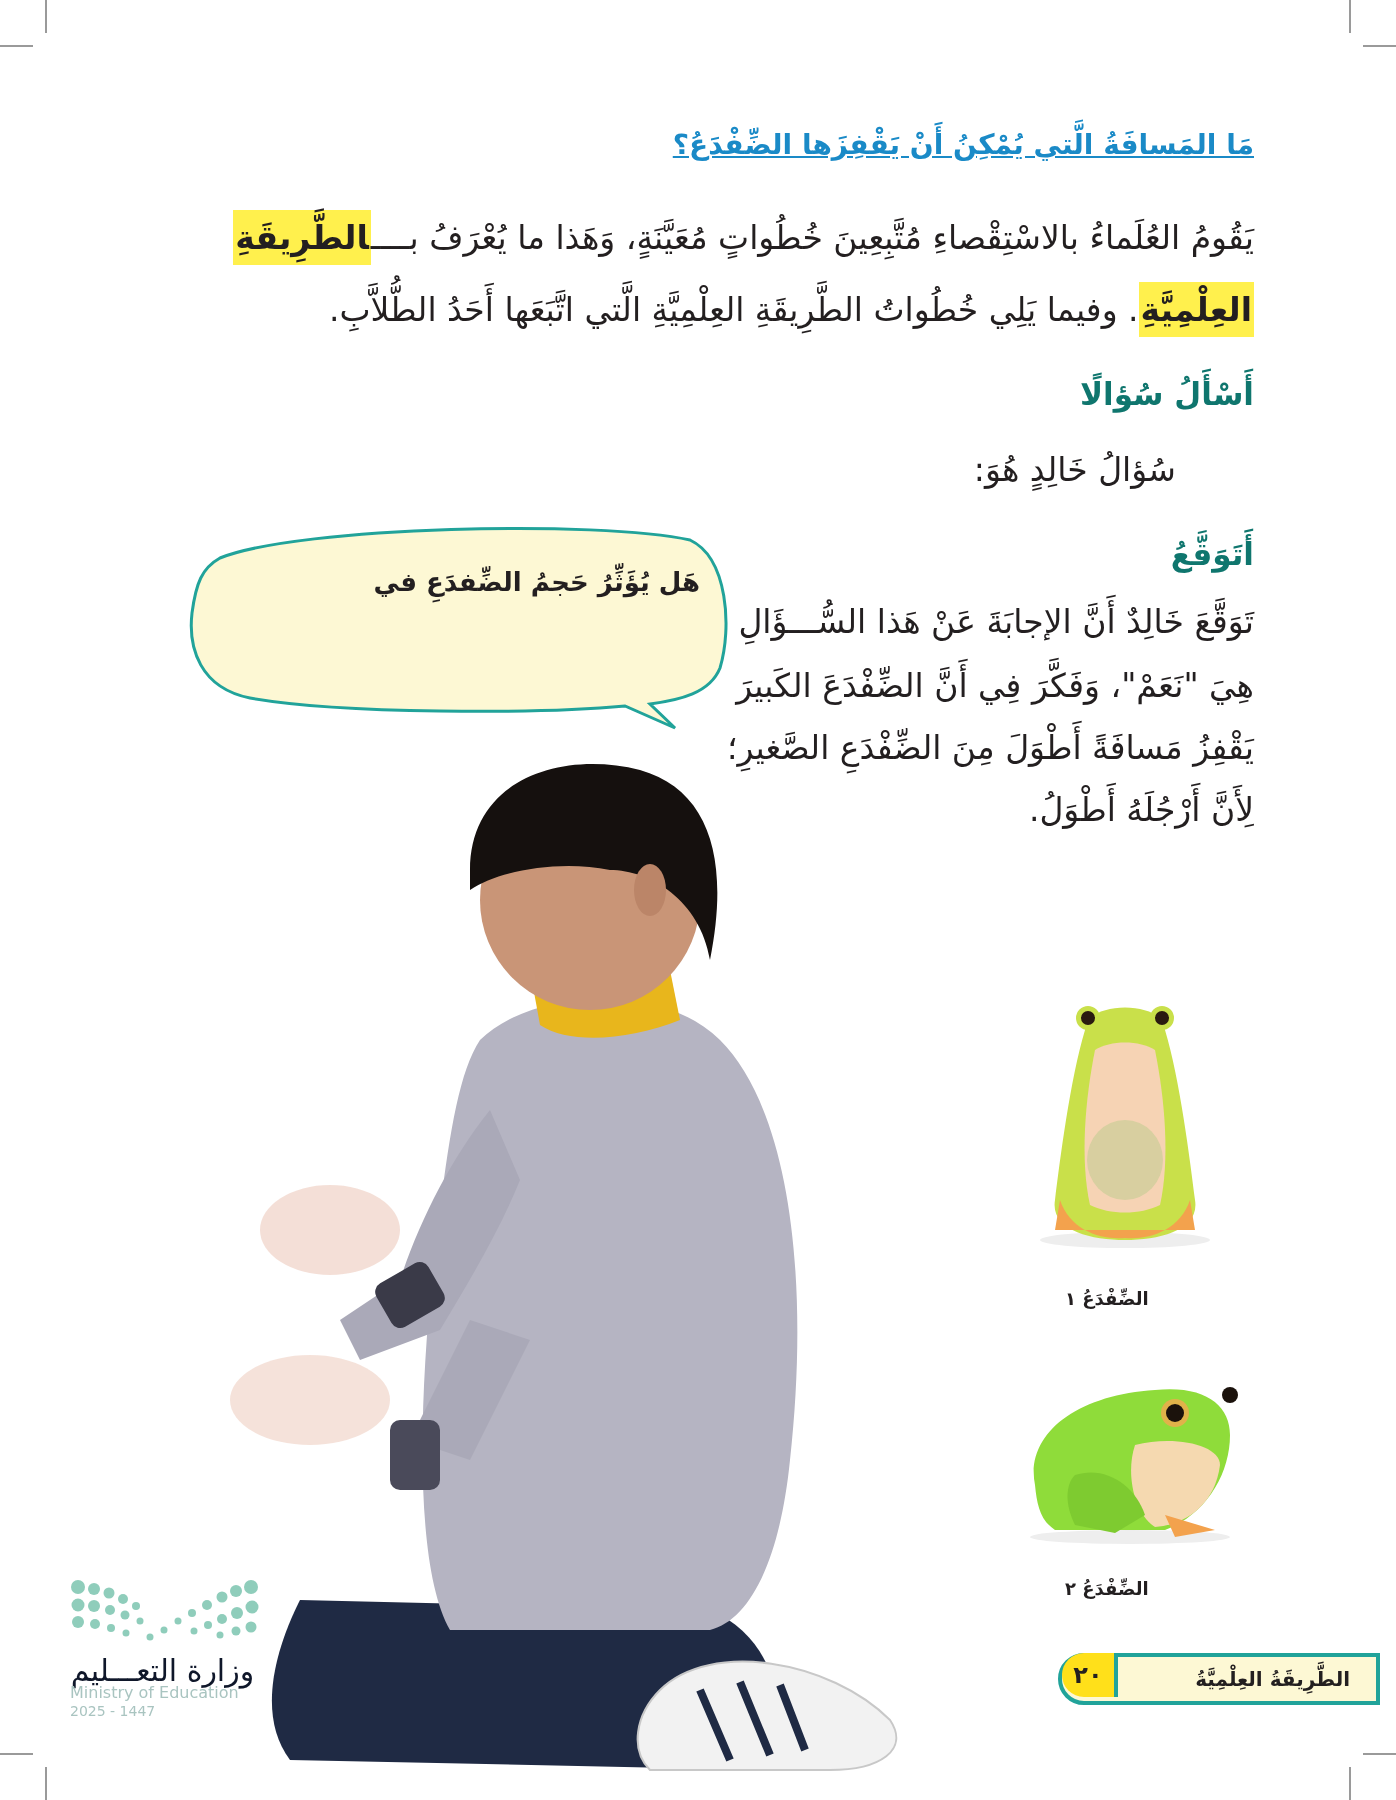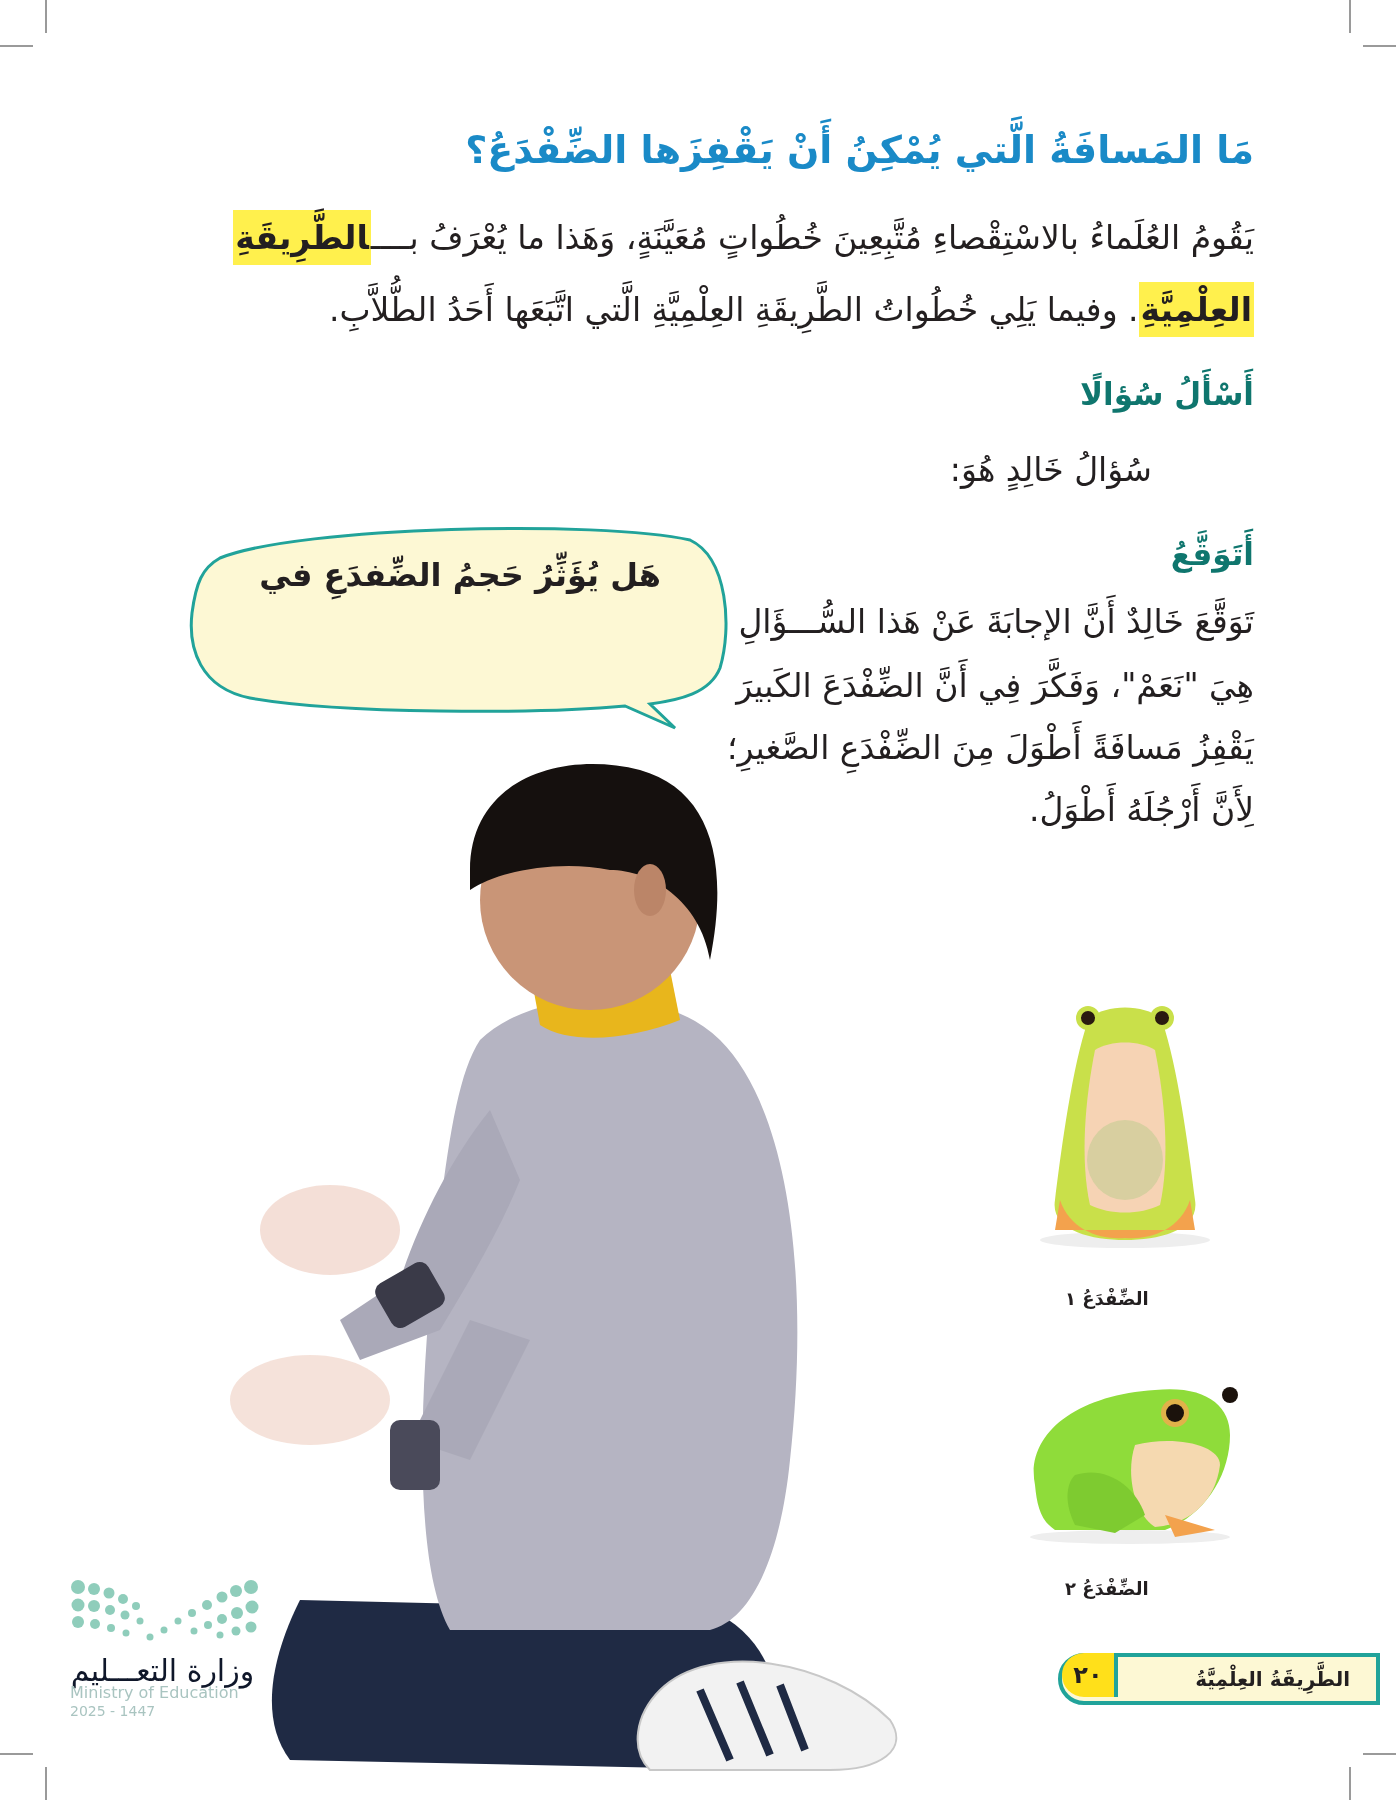--- a/index.html
+++ b/index.html
@@ -4,31 +4,31 @@
 <style>
   html, body { margin:0; padding:0; background:#ffffff; }
   body { width:1396px; height:1800px; position:relative; overflow:hidden;
          font-family:"DejaVu Sans", sans-serif; color:#231f20; }
   .abs { position:absolute; }
   .rtl { direction:rtl; text-align:right; }
 
   
   .crop { position:absolute; background:#9a9a9a; }
 
-  .title { right:142px; top:128px; font-size:38px; font-weight:bold; color:#1a8ac7;
-           white-space:nowrap; }
+  .title { right:142px; top:128px; font-size:28px; font-weight:bold; color:#1a8ac7;
+           white-space:nowrap;text-decoration:underline; }
   .body-line { right:142px; font-size:33px; white-space:nowrap; line-height:1.2; }
   .hl { background:#fff04d; font-weight:bold; padding:8px 2px; }
   .sec-head { right:142px; font-size:31px; font-weight:bold; color:#0f766e; white-space:nowrap; }
 
   
   .bubble-wrap { left:180px; top:518px; width:560px; height:230px; }
   .bubble-wrap svg { position:absolute; left:0; top:0; }
-  .bubble-text { position:absolute; left:40px; right:40px; top:25px; text-align:center;
-                 direction:rtl; font-size:32px; font-weight:bold; line-height:64px; color:#231f20; }
+  .bubble-text { position:absolute; left:40px; right:40px; top:32px; text-align:right;
+                 direction:rtl; font-size:26px; font-weight:bold; line-height:64px; color:#231f20; }
 
   
   .boy { left:230px; top:760px; width:700px; height:1020px; }
 
   
   .frog { position:absolute; }
   .caption { position:absolute; font-size:18px; font-weight:bold; direction:rtl; white-space:nowrap; }
 
   
   .footer-badge { left:1058px; top:1653px; width:322px; height:52px; }
@@ -62,21 +62,21 @@
 <div class="abs rtl title">مَا المَسافَةُ الَّتي يُمْكِنُ أَنْ يَقْفِزَها الضِّفْدَعُ؟</div>
 
 <div class="abs rtl body-line" style="top:218px;">
   <span>يَقُومُ العُلَماءُ بالاسْتِقْصاءِ مُتَّبِعِينَ خُطُواتٍ مُعَيَّنَةٍ، وَهَذا ما يُعْرَفُ بــــ</span><span class="hl">الطَّرِيقَةِ</span>
 </div>
 <div class="abs rtl body-line" style="top:290px;">
   <span class="hl">العِلْمِيَّةِ</span><span>. وفيما يَلِي خُطُواتُ الطَّرِيقَةِ العِلْمِيَّةِ الَّتي اتَّبَعَها أَحَدُ الطُّلاَّبِ.</span>
 </div>
 
 <div class="abs rtl sec-head" style="top:376px;">أَسْأَلُ سُؤالًا</div>
-<div class="abs rtl body-line" style="top:450px; right:244px;text-align:right;">سُؤالُ خَالِدٍ هُوَ:</div>
+<div class="abs rtl body-line" style="top:450px; right:220px;text-align:right;">سُؤالُ خَالِدٍ هُوَ:</div>
 
 <div class="abs rtl sec-head" style="top:536px;">أَتَوَقَّعُ</div>
 <div class="abs rtl body-line" style="top:602px;">تَوَقَّعَ خَالِدٌ أَنَّ الإجابَةَ عَنْ هَذا السُّـــؤَالِ</div>
 <div class="abs rtl body-line" style="top:666px;">هِيَ "نَعَمْ"، وَفَكَّرَ فِي أَنَّ الضِّفْدَعَ الكَبيرَ</div>
 <div class="abs rtl body-line" style="top:728px;">يَقْفِزُ مَسافَةً أَطْوَلَ مِنَ الضِّفْدَعِ الصَّغيرِ؛</div>
 <div class="abs rtl body-line" style="top:790px;">لِأَنَّ أَرْجُلَهُ أَطْوَلُ.</div>
 
 <div class="abs bubble-wrap">
   <svg width="560" height="230" viewBox="0 0 560 230">
     <path d="M40,40 C120,8 420,2 510,22 C548,40 552,110 540,150 C530,175 500,182 470,186 L495,210 L445,188 C360,196 160,196 70,180 C20,170 8,130 12,95 C16,65 22,50 40,40 Z" fill="#fdf8d4" stroke="#21a39a" stroke-width="3"></path>

